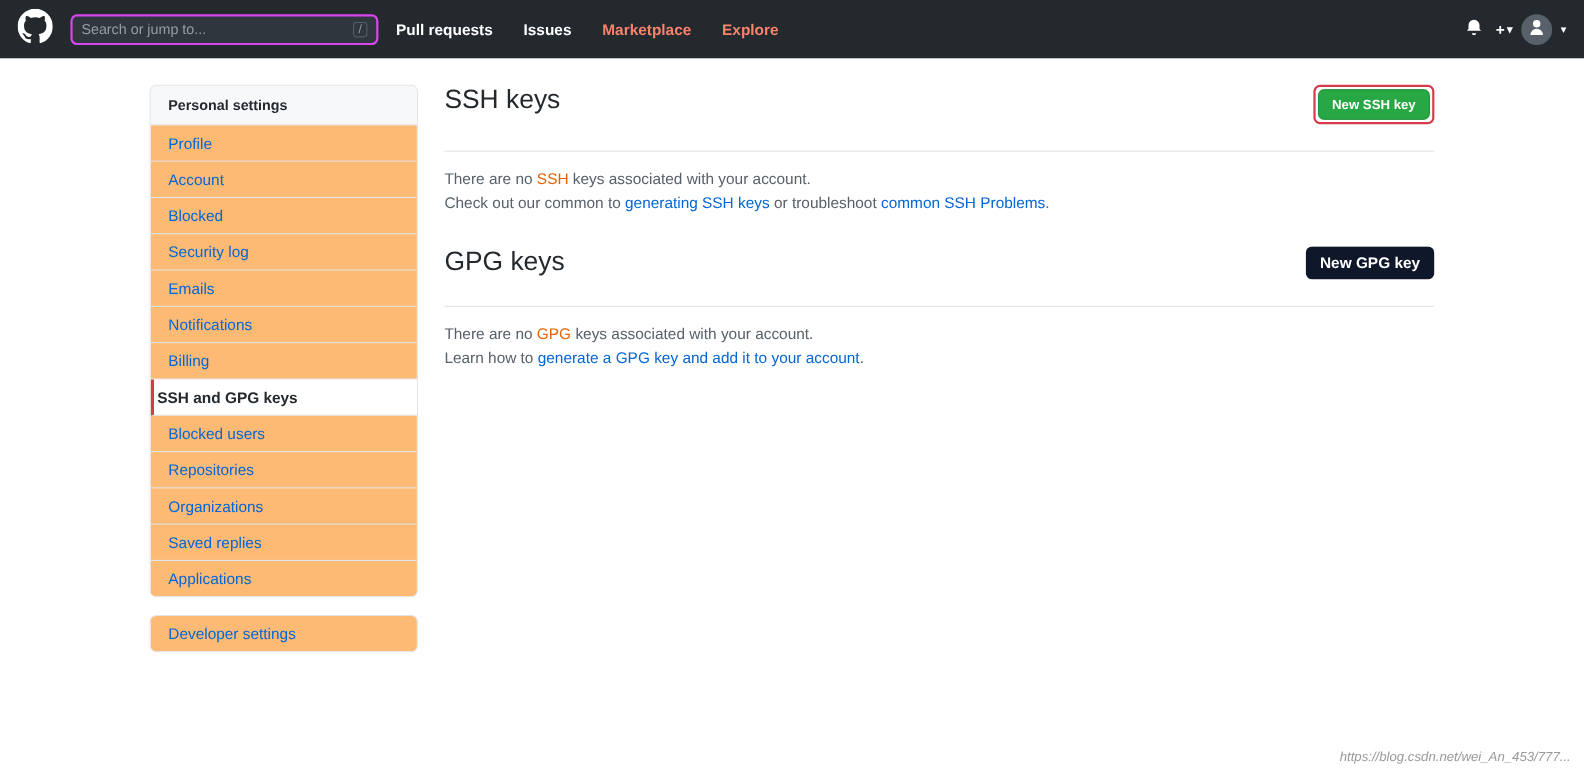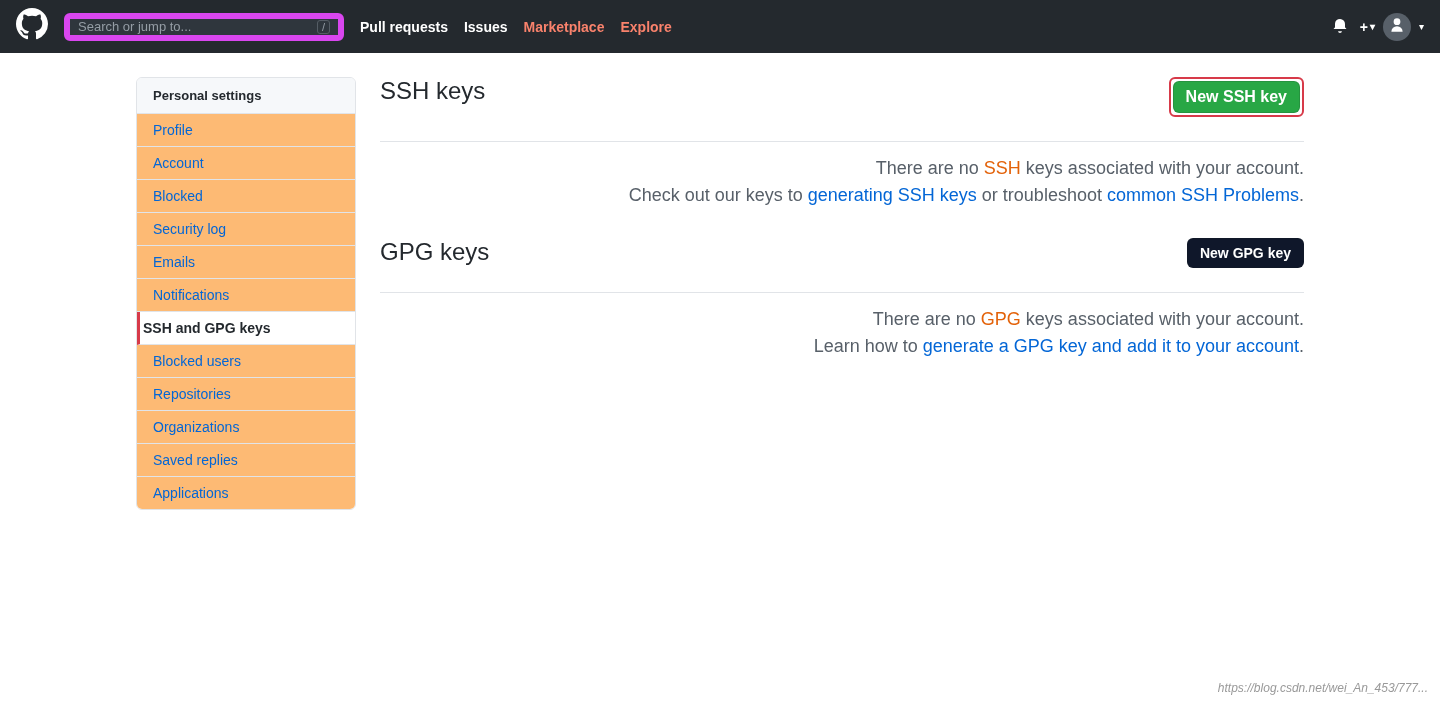--- a/index.html
+++ b/index.html
@@ -18,42 +18,42 @@
     .navbar-logo {
       color: #fff;
       font-size: 22px;
       flex-shrink: 0;
       cursor: pointer;
     }
     .navbar-search {
       display: flex;
       align-items: center;
       background: #2f363d;
-      border: 6px solid #d946ef;
+      border: 2px solid #d946ef;
       border-radius: 6px;
       height: 28px;
       padding: 0 8px;
       gap: 6px;
       width: 280px;
       color: #959da5;
       font-size: 13px;
       cursor: pointer;
     }
     .navbar-search .slash-badge {
       margin-left: auto;
       border: 1px solid #555d65;
       border-radius: 3px;
       padding: 0 4px;
       font-size: 11px;
       color: #959da5;
     }
     .navbar-links {
       display: flex;
       align-items: center;
-      gap: 16px;
+      gap: 28px;
       color: #fff;
       font-size: 14px;
       font-weight: 600;
     }
     .navbar-links a {
       color: #fff;
       text-decoration: none;
       cursor: pointer;
     }
     .navbar-links .marketplace { color: #f9826c; }
@@ -98,21 +98,21 @@
     .main-container {
       display: flex;
       max-width: 1200px;
       margin: 0 auto;
       padding: 24px 16px;
       gap: 24px;
     }
 
     
     .sidebar {
-      width: 220px;
+      width: 244px;
       flex-shrink: 0;
     }
     .sidebar-section {
       border: 1px solid #e1e4e8;
       border-radius: 6px;
       margin-bottom: 16px;
       overflow: hidden;
     }
     .sidebar-header {
       background: #f6f8fa;
@@ -168,21 +168,21 @@
       font-size: 24px;
       font-weight: 400;
       color: #24292e;
     }
     .btn-green {
       background: #28a745;
       color: #fff;
       border: 1px solid rgba(27,31,35,0.15);
       border-radius: 6px;
       padding: 6px 12px;
-      font-size: 16px;
+      font-size: 12px;
       font-weight: 600;
       cursor: pointer;
       text-decoration: none;
       display: inline-block;
     }
     .btn-green-outlined {
       background: #0f172a;
       color: #fff;
       border: 1px solid rgba(27,31,35,0.15);
       border-radius: 6px;
@@ -198,23 +198,22 @@
       padding: 2px;
     }
 
     .section-divider {
       border: none;
       border-top: 1px solid #e1e4e8;
       margin-bottom: 16px;
     }
     .info-text {
       color: #586069;
-      font-size: 18px;
+      font-size: 14px;
       margin-bottom: 6px;
-      text-align: right;
     }
     .info-text .highlight-orange { color: #e36209; }
     .info-text .highlight-blue { color: #0366d6; cursor: pointer; text-decoration: none; }
 
     .watermark {
       position: fixed;
       bottom: 8px;
       right: 12px;
       font-size: 12px;
       color: #999;
@@ -271,44 +270,48 @@
 
   <aside class="sidebar">
     <div class="sidebar-section">
       <div class="sidebar-header">Personal settings</div>
       <a class="sidebar-item">Profile</a>
       <a class="sidebar-item">Account</a>
       <a class="sidebar-item">Blocked</a>
       <a class="sidebar-item">Security log</a>
       <a class="sidebar-item">Emails</a>
       <a class="sidebar-item">Notifications</a>
+      <a class="sidebar-item">Billing</a>
       <a class="sidebar-item active">SSH and GPG keys</a>
       <a class="sidebar-item">Blocked users</a>
       <a class="sidebar-item">Repositories</a>
       <a class="sidebar-item">Organizations</a>
       <a class="sidebar-item">Saved replies</a>
       <a class="sidebar-item">Applications</a>
+    </div>
+    <div class="sidebar-developer">
+      <a class="sidebar-item">Developer settings</a>
     </div>
   </aside>
 
   <main class="content">
 
     <div class="section">
       <div class="section-header">
         <h2 class="section-title">SSH keys</h2>
         <div class="new-ssh-btn-wrapper">
           <button class="btn-green">New SSH key</button>
         </div>
       </div>
       <hr class="section-divider">
       <p class="info-text">
         <span>There are no </span><span class="highlight-orange">SSH</span><span> keys associated with your account.</span>
       </p>
       <p class="info-text">
-        <span>Check out our keys to </span><a class="highlight-blue">generating SSH keys</a><span> or troubleshoot </span><a class="highlight-blue">common SSH Problems</a><span>.</span>
+        <span>Check out our common to </span><a class="highlight-blue">generating SSH keys</a><span> or troubleshoot </span><a class="highlight-blue">common SSH Problems</a><span>.</span>
       </p>
     </div>
 
     <div class="section">
       <div class="section-header">
         <h2 class="section-title">GPG keys</h2>
         <button class="btn-green-outlined">New GPG key</button>
       </div>
       <hr class="section-divider">
       <p class="info-text">

